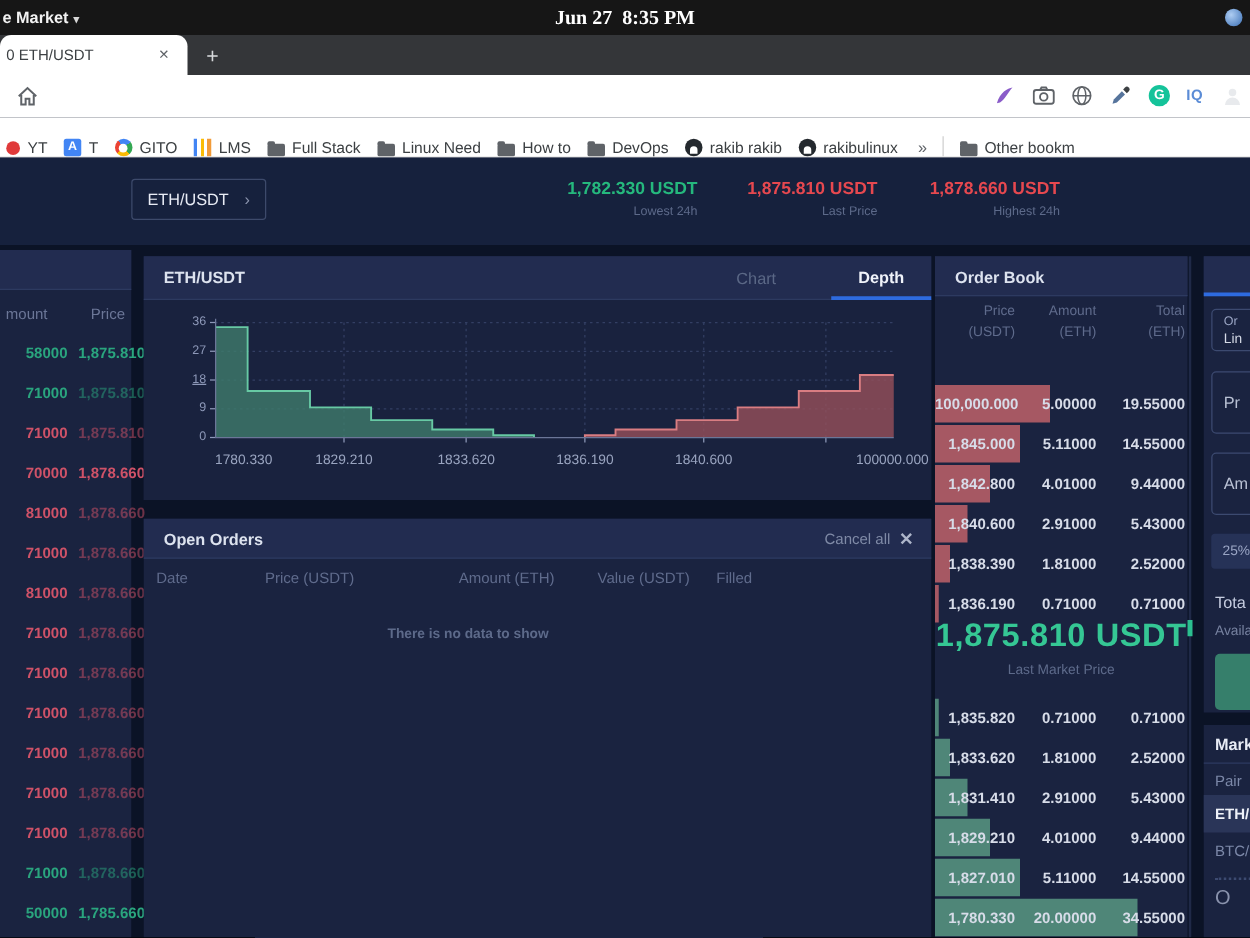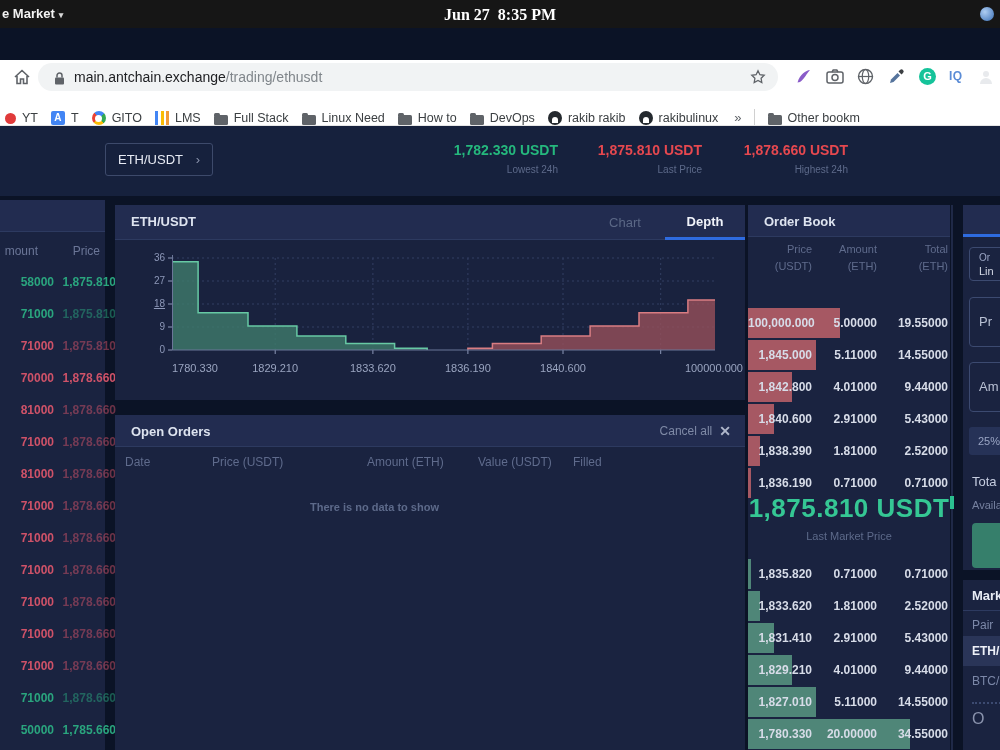--- a/index.html
+++ b/index.html
@@ -79,21 +79,21 @@
   .th-col { font-size:12px; color:#6b7697; text-align:right; }
   .th-rows { position:absolute; left:0; top:66px; width:100%; }
   .th-row { display:grid; grid-template-columns:38px 62px; padding-right:5px; height:32px; align-items:center;padding-left:16px; }
   .th-a, .th-p { font-size:12px; font-weight:bold; text-align:right; white-space:nowrap; }
   .buy { color:#2aa57e; } .sell { color:#cf5268; }
   .dim { opacity:0.5; }
 
   
   .chart-panel { left:115px; top:205px; width:630px; height:195px; }
   .chart-header { position:absolute; left:0; top:0; width:100%; height:35px; background:#222c50; border-bottom:1px solid #2d3a60; }
-  .chart-tabs { position:absolute; right:0; top:0; height:35px; display:flex; }
+  .chart-tabs { position:absolute; right:0; top:0; height:35px; display:flex;gap:20px; }
   .ctab { width:80px; height:35px; font-size:13px; color:#5b6886; display:flex; align-items:center; justify-content:center; }
   .ctab.active { color:#f0f3fa; border-bottom:3px solid #2e6bdf; font-weight:bold; }
   .chart-body { position:absolute; left:0; top:35px; width:630px; height:160px; background:#19223e; }
   .depth-svg { position:absolute; left:57px; top:15px; overflow:visible; }
   .ytick { position:absolute; left:18px; width:32px; text-align:right; font-size:10px; color:#8d98b8; }
   .x-ticks { position:absolute; left:0; top:122px; width:630px; height:16px; }
   .xtick { position:absolute; font-size:11px; color:#9aa5c0; white-space:nowrap; }
 
   
   .oo-panel { left:115px; top:415px; width:630px; height:335px; }
@@ -154,41 +154,34 @@
 <body>
 
 <div class="screen">
 
   <div class="sysbar">
     <div class="sysbar-menu"><span>e Market</span><span class="sysbar-caret">▾</span></div>
     <div class="sysbar-clock">Jun 27  8:35 PM</div>
     <div class="tray-icon"></div>
   </div>
 
+  <div class="tabstrip">
+    <div class="tab">
+      <span class="tab-title">0 ETH/USDT</span>
+      <span class="tab-close">×</span>
+    </div>
+    <div class="newtab">+</div>
+  </div>
 
   <div class="toolbar">
     <span class="home-icon">
       <svg width="20" height="20" viewBox="0 0 20 20">
           <path d="M3 10 L10 3.5 L17 10 M5 9 V16.5 H8.5 V12 H11.5 V16.5 H15 V9" fill="none" stroke="#5f6368" stroke-width="1.6"></path>
         </svg>
     </span>
-    <div class="omnibox">
-      <span class="lock-icon">
-        <svg width="11" height="13" viewBox="0 0 11 13">
-            <rect x="1" y="5.5" width="9" height="7" rx="1" fill="#5f6368"></rect>
-            <path d="M3 5.5 V3.5 a2.5 2.5 0 0 1 5 0 V5.5" fill="none" stroke="#5f6368" stroke-width="1.5"></path>
-          </svg>
-      </span>
-      <span class="url"><span class="url-host">main.antchain.exchange</span><span class="url-path">/trading/ethusdt</span></span>
-      <span class="star-icon">
-        <svg width="16" height="16" viewBox="0 0 16 16">
-            <path d="M8 1.8 L9.9 5.7 L14.2 6.3 L11.1 9.3 L11.8 13.6 L8 11.5 L4.2 13.6 L4.9 9.3 L1.8 6.3 L6.1 5.7 Z" fill="none" stroke="#5f6368" stroke-width="1.3"></path>
-          </svg>
-      </span>
-    </div>
     <span class="tb-icon" style="left:795px">
       <svg width="17" height="17" viewBox="0 0 17 17">
           <path d="M2.5 14.5 C5 6 11 2.5 15 2 C11.5 5.5 9.5 11 5 14 Z" fill="#8a5cc9"></path>
         </svg>
     </span>
     <span class="tb-icon" style="left:826px">
       <svg width="18" height="17" viewBox="0 0 18 17">
           <rect x="1" y="4" width="16" height="11" rx="2" fill="none" stroke="#5f6368" stroke-width="1.5"></rect>
           <path d="M6 4 L7.2 2 H10.8 L12 4" fill="none" stroke="#5f6368" stroke-width="1.5"></path>
           <circle cx="9" cy="9.5" r="3" fill="none" stroke="#5f6368" stroke-width="1.5"></circle>

